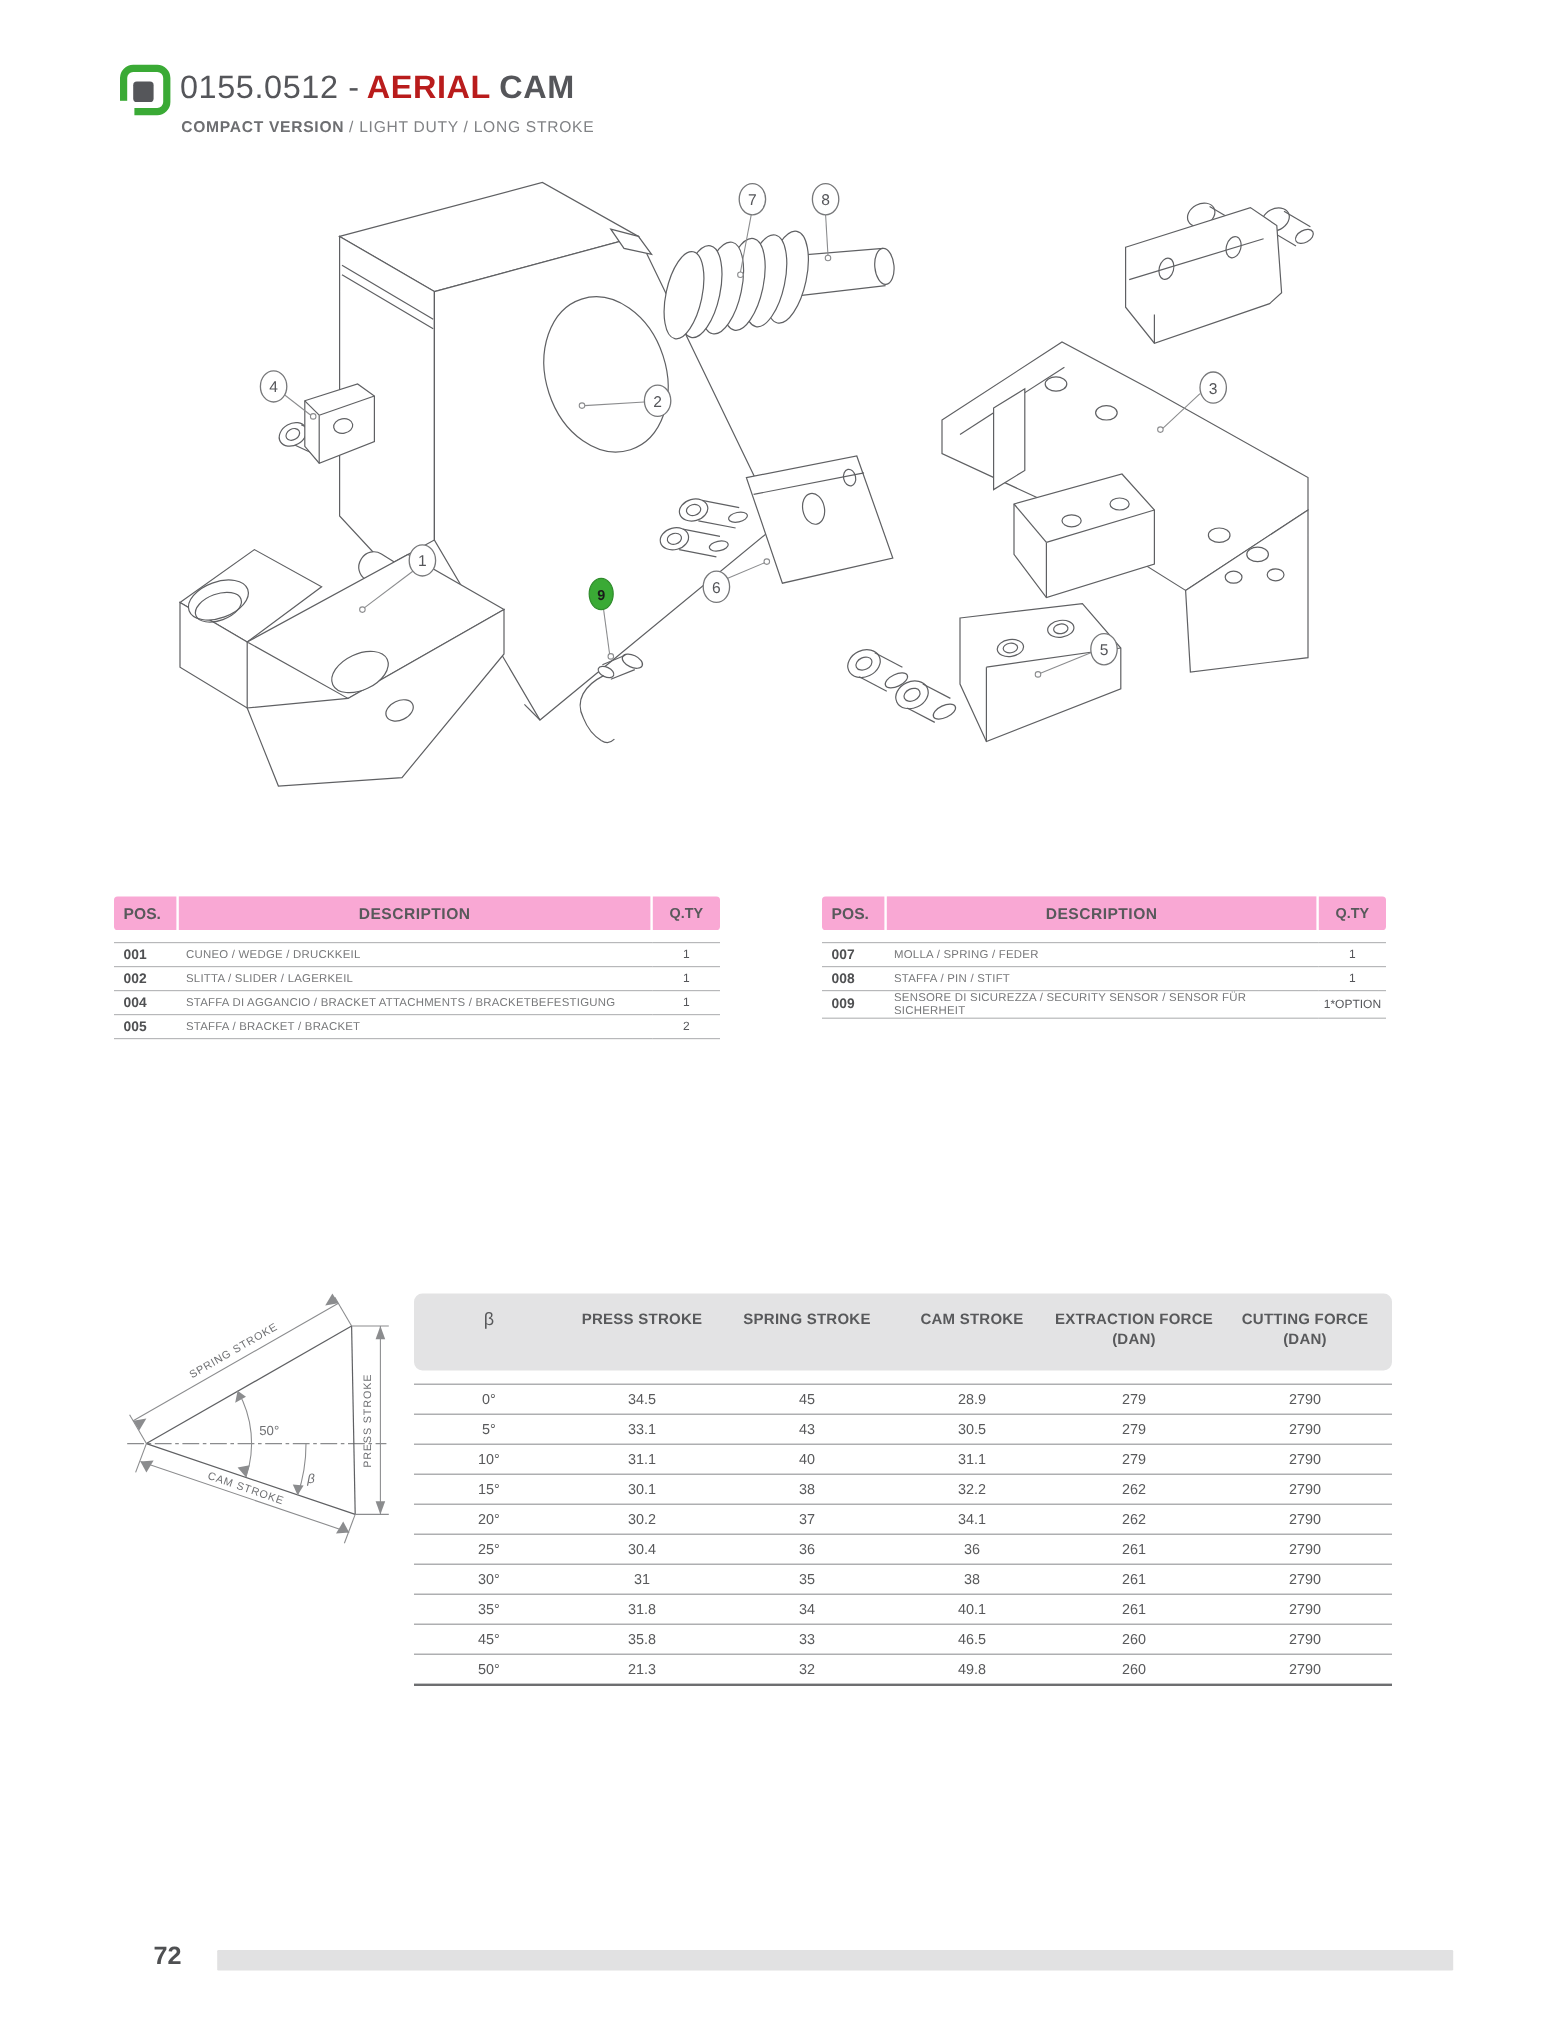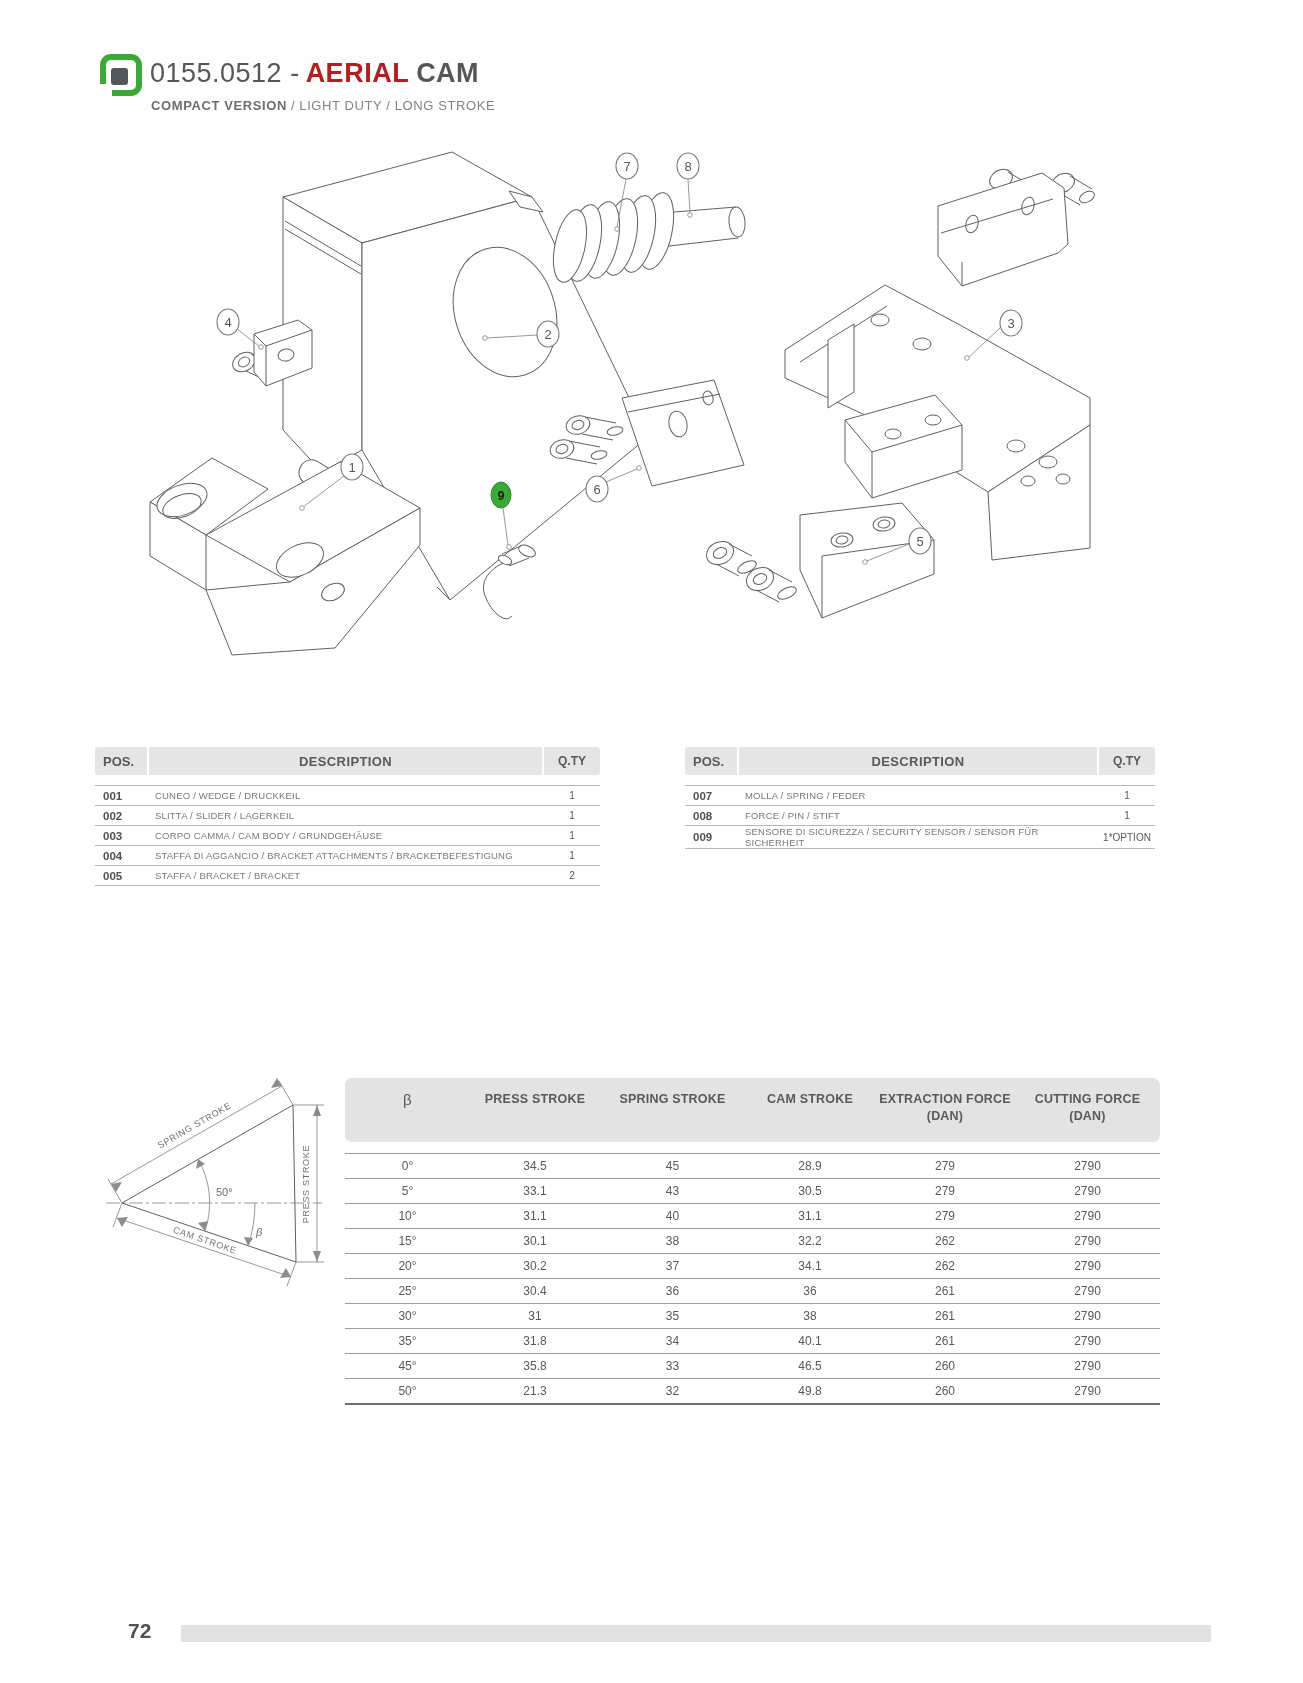--- a/index.html
+++ b/index.html
@@ -29,21 +29,21 @@
   .arr{fill:#8b8c8e;stroke:none;}
   .balloon{stroke:#77787a;stroke-width:1.1;fill:#fff;}
   .balloon-txt{font-size:13px;fill:#55565a;text-anchor:middle;}
   .leader{stroke:#8b8c8e;stroke-width:.9;fill:none;}
   .ldot{stroke:#8b8c8e;stroke-width:.9;fill:#fff;}
   
   .ptable{position:absolute;top:747px;}
   .ptable.left{left:95px;width:505px;}
   .ptable.right{left:685px;width:470px;}
   .phead{display:flex;height:28px;gap:2px;}
-  .phead>div{background:#e5e5e5;display:flex;align-items:center;font-weight:bold;color:#58595b;}
+  .phead>div{background:#f9a8d4;display:flex;align-items:center;font-weight:bold;color:#58595b;}
   .phead .h-pos{width:52px;padding-left:8px;font-size:13px;border-radius:3px 0 0 3px;box-sizing:border-box;}
   .phead .h-desc{flex:1;justify-content:center;font-size:13px;letter-spacing:.4px;}
   .phead .h-qty{width:56px;justify-content:center;font-size:12px;border-radius:0 3px 3px 0;}
   .ptable table{width:100%;border-collapse:collapse;margin-top:10px;table-layout:fixed;}
   .ptable tr{border-bottom:1px solid #b7b8ba;}
   .ptable tr:first-child{border-top:1px solid #b7b8ba;}
   .ptable td{height:19px;padding:0;vertical-align:middle;}
   .ptable td.pt-pos{width:52px;font-weight:bold;font-size:11.5px;color:#4f5052;padding-left:8px;}
   .ptable td.pt-desc{font-size:9.5px;color:#77787a;letter-spacing:.2px;}
   .ptable td.pt-qty{width:56px;text-align:center;font-size:10px;color:#55565a;}
@@ -306,25 +306,20 @@
           <td class="pt-pos">001</td>
           <td class="pt-desc">CUNEO / WEDGE / DRUCKKEIL</td>
           <td class="pt-qty">1</td>
         </tr>
         <tr>
           <td class="pt-pos">002</td>
           <td class="pt-desc">SLITTA / SLIDER / LAGERKEIL</td>
           <td class="pt-qty">1</td>
         </tr>
         <tr>
-          <td class="pt-pos">003</td>
-          <td class="pt-desc">CORPO CAMMA / CAM BODY / GRUNDGEHÄUSE</td>
-          <td class="pt-qty">1</td>
-        </tr>
-        <tr>
           <td class="pt-pos">004</td>
           <td class="pt-desc">STAFFA DI AGGANCIO / BRACKET ATTACHMENTS / BRACKETBEFESTIGUNG</td>
           <td class="pt-qty">1</td>
         </tr>
         <tr>
           <td class="pt-pos">005</td>
           <td class="pt-desc">STAFFA / BRACKET / BRACKET</td>
           <td class="pt-qty">2</td>
         </tr>
       </tbody>
@@ -339,21 +334,21 @@
   </div>
   <table>
       <tbody>
         <tr>
           <td class="pt-pos">007</td>
           <td class="pt-desc">MOLLA / SPRING / FEDER</td>
           <td class="pt-qty">1</td>
         </tr>
         <tr>
           <td class="pt-pos">008</td>
-          <td class="pt-desc">FORCE / PIN / STIFT</td>
+          <td class="pt-desc">STAFFA / PIN / STIFT</td>
           <td class="pt-qty">1</td>
         </tr>
         <tr>
           <td class="pt-pos">009</td>
           <td class="pt-desc">SENSORE DI SICUREZZA / SECURITY SENSOR / SENSOR FÜR SICHERHEIT</td>
           <td class="pt-qty">1*OPTION</td>
         </tr>
       </tbody>
     </table>
 </div>

